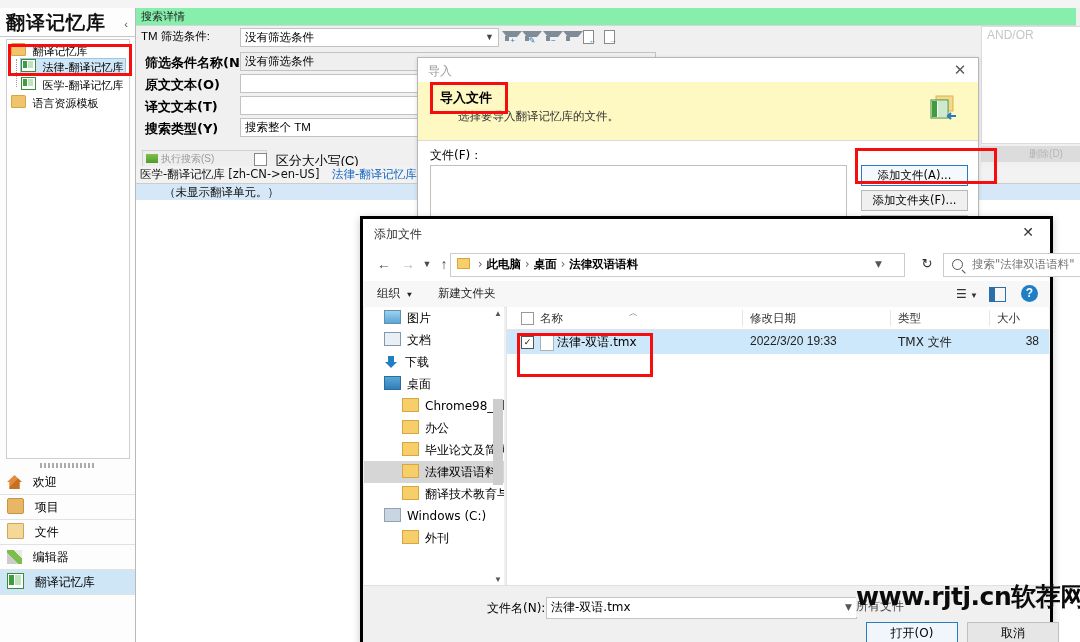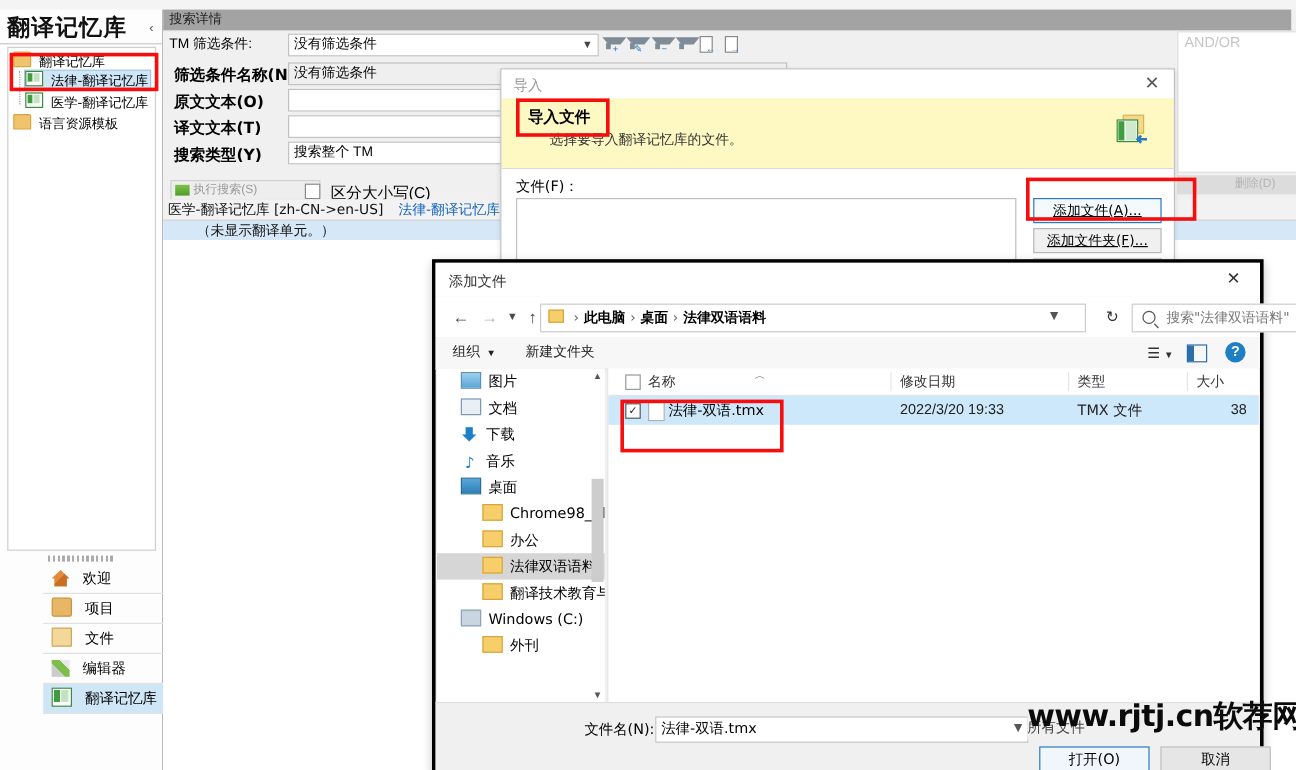--- a/index.html
+++ b/index.html
@@ -29,37 +29,37 @@
   .tnode .ico{display:inline-block;width:13px;height:11px;vertical-align:-1px;margin-right:3px;}
   .ico-folder{background:#f0c36d;border:1px solid #d8a640;border-radius:1px 2px 1px 1px;}
   .ico-tm{background:#fff;border:1px solid #3c8a3c;position:relative;}
   .ico-tm:after{content:"";position:absolute;left:1px;top:1px;width:4px;height:7px;background:#3f9c3f;}
   .ico-tm:before{content:"";position:absolute;left:6px;top:1px;width:5px;height:7px;background:#bfe3bf;}
   .tnode.sel{background:#cfe6f7;outline:1px solid #9ac6e8;}
   .tdash{position:absolute;border-left:1px dotted #9a9a9a;}
 
   .lp-grip{position:absolute;left:40px;top:455px;width:55px;height:5px;
            background:repeating-linear-gradient(90deg,#aaa 0 2px,transparent 2px 4px);}
-  .lp-navlist{position:absolute;left:0;top:462px;width:135px;margin-left:36px;}
+  .lp-navlist{position:absolute;left:0;top:462px;width:135px;}
   .navitem{position:relative;height:24px;line-height:24px;border-bottom:1px solid #e2e2e2;padding-left:7px;font-size:12px;
            font-family:"DejaVu Sans","Liberation Sans",sans-serif;}
   .navitem.sel{background:#cfe6f7;}
   .navitem .nico{display:inline-block;width:15px;height:14px;vertical-align:-3px;margin-right:7px;}
   .ni-home{background:linear-gradient(135deg,#e08b3d 50%,#c96f22 50%);clip-path:polygon(50% 0,100% 50%,85% 50%,85% 100%,15% 100%,15% 50%,0 50%);}
   .ni-proj{background:#e8b765;border:1px solid #c89440;border-radius:2px;}
   .ni-file{background:#f3d89a;border:1px solid #c9a85c;border-radius:1px;}
   .ni-rep{background:#9fb6c9;border:1px solid #6e8599;}
   .ni-edit{background:linear-gradient(45deg,#ccc 0 40%,#7bbf4a 40% 70%,#e8e8e8 70%);transform:rotate(0deg);}
   .ni-tm{background:#fff;border:1px solid #3c8a3c;position:relative;}
   .ni-tm:after{content:"";position:absolute;left:1px;top:1px;width:5px;height:10px;background:#3f9c3f;}
   .ni-tm:before{content:"";position:absolute;left:7px;top:1px;width:6px;height:10px;background:#bfe3bf;}
 
   
   .work{position:absolute;left:136px;top:8px;right:0;bottom:0;background:#f0f0f0;}
-  .sd-head{position:absolute;left:0;top:0;right:4px;height:17px;background:#a3a3a3;border-bottom:1px solid #d6d6d6;
+  .sd-head{position:absolute;left:0;top:0;right:4px;height:17px;background:#86efac;border-bottom:1px solid #d6d6d6;
            font-size:11px;line-height:17px;padding-left:5px;color:#222;}
   .filter-row{position:absolute;left:0;top:18px;right:0;height:22px;background:#f0f0f0;}
   .filter-lab{position:absolute;left:5px;top:3px;font-size:11.5px;}
   .filter-combo{position:absolute;left:104px;top:2px;width:253px;height:17px;background:#fff;border:1px solid #c2c2c2;
                 font-size:11.5px;line-height:17px;padding-left:4px;}
   .filter-combo .caret{position:absolute;right:4px;top:0;color:#444;font-size:9px;}
   .ficons{position:absolute;left:365px;top:3px;}
   .ficon{display:inline-block;width:13px;height:14px;margin-right:4px;vertical-align:top;position:relative;}
   .fun{position:absolute;left:1px;top:2px;width:10px;height:0;border-left:5px solid transparent;border-right:5px solid transparent;border-top:6px solid #7f8c98;}
   .fun2{position:absolute;left:4px;top:7px;width:4px;height:5px;background:#7f8c98;}
@@ -106,21 +106,21 @@
           font-family:"DejaVu Sans","Liberation Sans",sans-serif;}
   .imp-sub{position:absolute;left:40px;top:27px;font-size:11.5px;color:#333;
           font-family:"DejaVu Sans","Liberation Sans",sans-serif;}
   .imp-icon{position:absolute;right:22px;top:12px;width:28px;height:28px;}
   .imp-body{position:absolute;left:0;top:83px;right:0;bottom:0;background:#fff;}
   .imp-flab{position:absolute;left:12px;top:6px;font-size:12px;
             font-family:"DejaVu Sans","Liberation Sans",sans-serif;}
   .imp-list{position:absolute;left:12px;top:24px;width:415px;height:100px;background:#fff;border:1px solid #c0c0c0;}
   .imp-btns{position:absolute;left:443px;top:24px;width:105px;}
   .imp-btn{width:105px;height:19px;margin-bottom:4px;background:#f0f0f0;border:1px solid #b9b9b9;font-size:11.5px;
-           text-align:center;line-height:19px;font-family:"DejaVu Sans","Liberation Sans",sans-serif;text-decoration:underline;}
+           text-align:center;line-height:19px;font-family:"DejaVu Sans","Liberation Sans",sans-serif;}
   .imp-btn.focus{border:1px solid #2a7ac0;background:#f4f9fd;}
   .imp-btn.dis{color:#a8a8a8;background:#dcdcdc;border-color:#cfcfcf;}
 
   
   .afd{position:absolute;left:360px;top:216px;width:687px;height:425px;background:#f0f0f0;border:3px solid #000000;
        box-shadow:0 2px 8px rgba(0,0,0,.22);}
   .afd-tb{position:absolute;left:0;top:0;right:0;height:28px;background:#fff;}
   .afd-title{position:absolute;left:11px;top:7px;font-size:12px;color:#333;
              font-family:"DejaVu Sans","Liberation Sans",sans-serif;}
   .afd-x{position:absolute;right:0;top:0;width:44px;height:28px;text-align:center;line-height:27px;font-size:14px;color:#333;}
@@ -386,24 +386,24 @@
       <div class="tool" style="left:75px;">新建文件夹</div>
       <div class="viewsel">☰ <span style="font-size:8px;">▼</span></div>
       <div class="panebtn"></div>
       <div class="helpbtn">?</div>
     </div>
 
     <div class="afd-left">
       <div class="tr" style="padding-left:20px;"><span class="ti ti-pic"></span><span>图片</span></div>
       <div class="tr" style="padding-left:20px;"><span class="ti ti-doc"></span><span>文档</span></div>
       <div class="tr" style="padding-left:20px;"><span class="ti ti-dl"></span><span>下载</span></div>
-      <div class="tr" style="padding-left:20px;"><span class="ti ti-mus">♪</span><span>音乐</span></div>
       <div class="tr" style="padding-left:20px;"><span class="ti ti-desk"></span><span>桌面</span></div>
       <div class="tr" style="padding-left:38px;"><span class="ti ti-fold"></span><span>Chrome98_Al</span></div>
       <div class="tr" style="padding-left:38px;"><span class="ti ti-fold"></span><span>办公</span></div>
+      <div class="tr" style="padding-left:38px;"><span class="ti ti-fold"></span><span>毕业论文及简历</span></div>
       <div class="tr sel" style="padding-left:38px;"><span class="ti ti-fold"></span><span>法律双语语料</span></div>
       <div class="tr" style="padding-left:38px;"><span class="ti ti-fold"></span><span>翻译技术教育与</span></div>
       <div class="tr" style="padding-left:20px;"><span class="ti ti-drv"></span><span>Windows (C:)</span></div>
       <div class="tr" style="padding-left:38px;"><span class="ti ti-fold"></span><span>外刊</span></div>
     </div>
     <div class="lscroll" style="right:546px;">
       <div class="up">▲</div>
       <div class="thumb"></div>
       <div class="dn">▼</div>
     </div>

